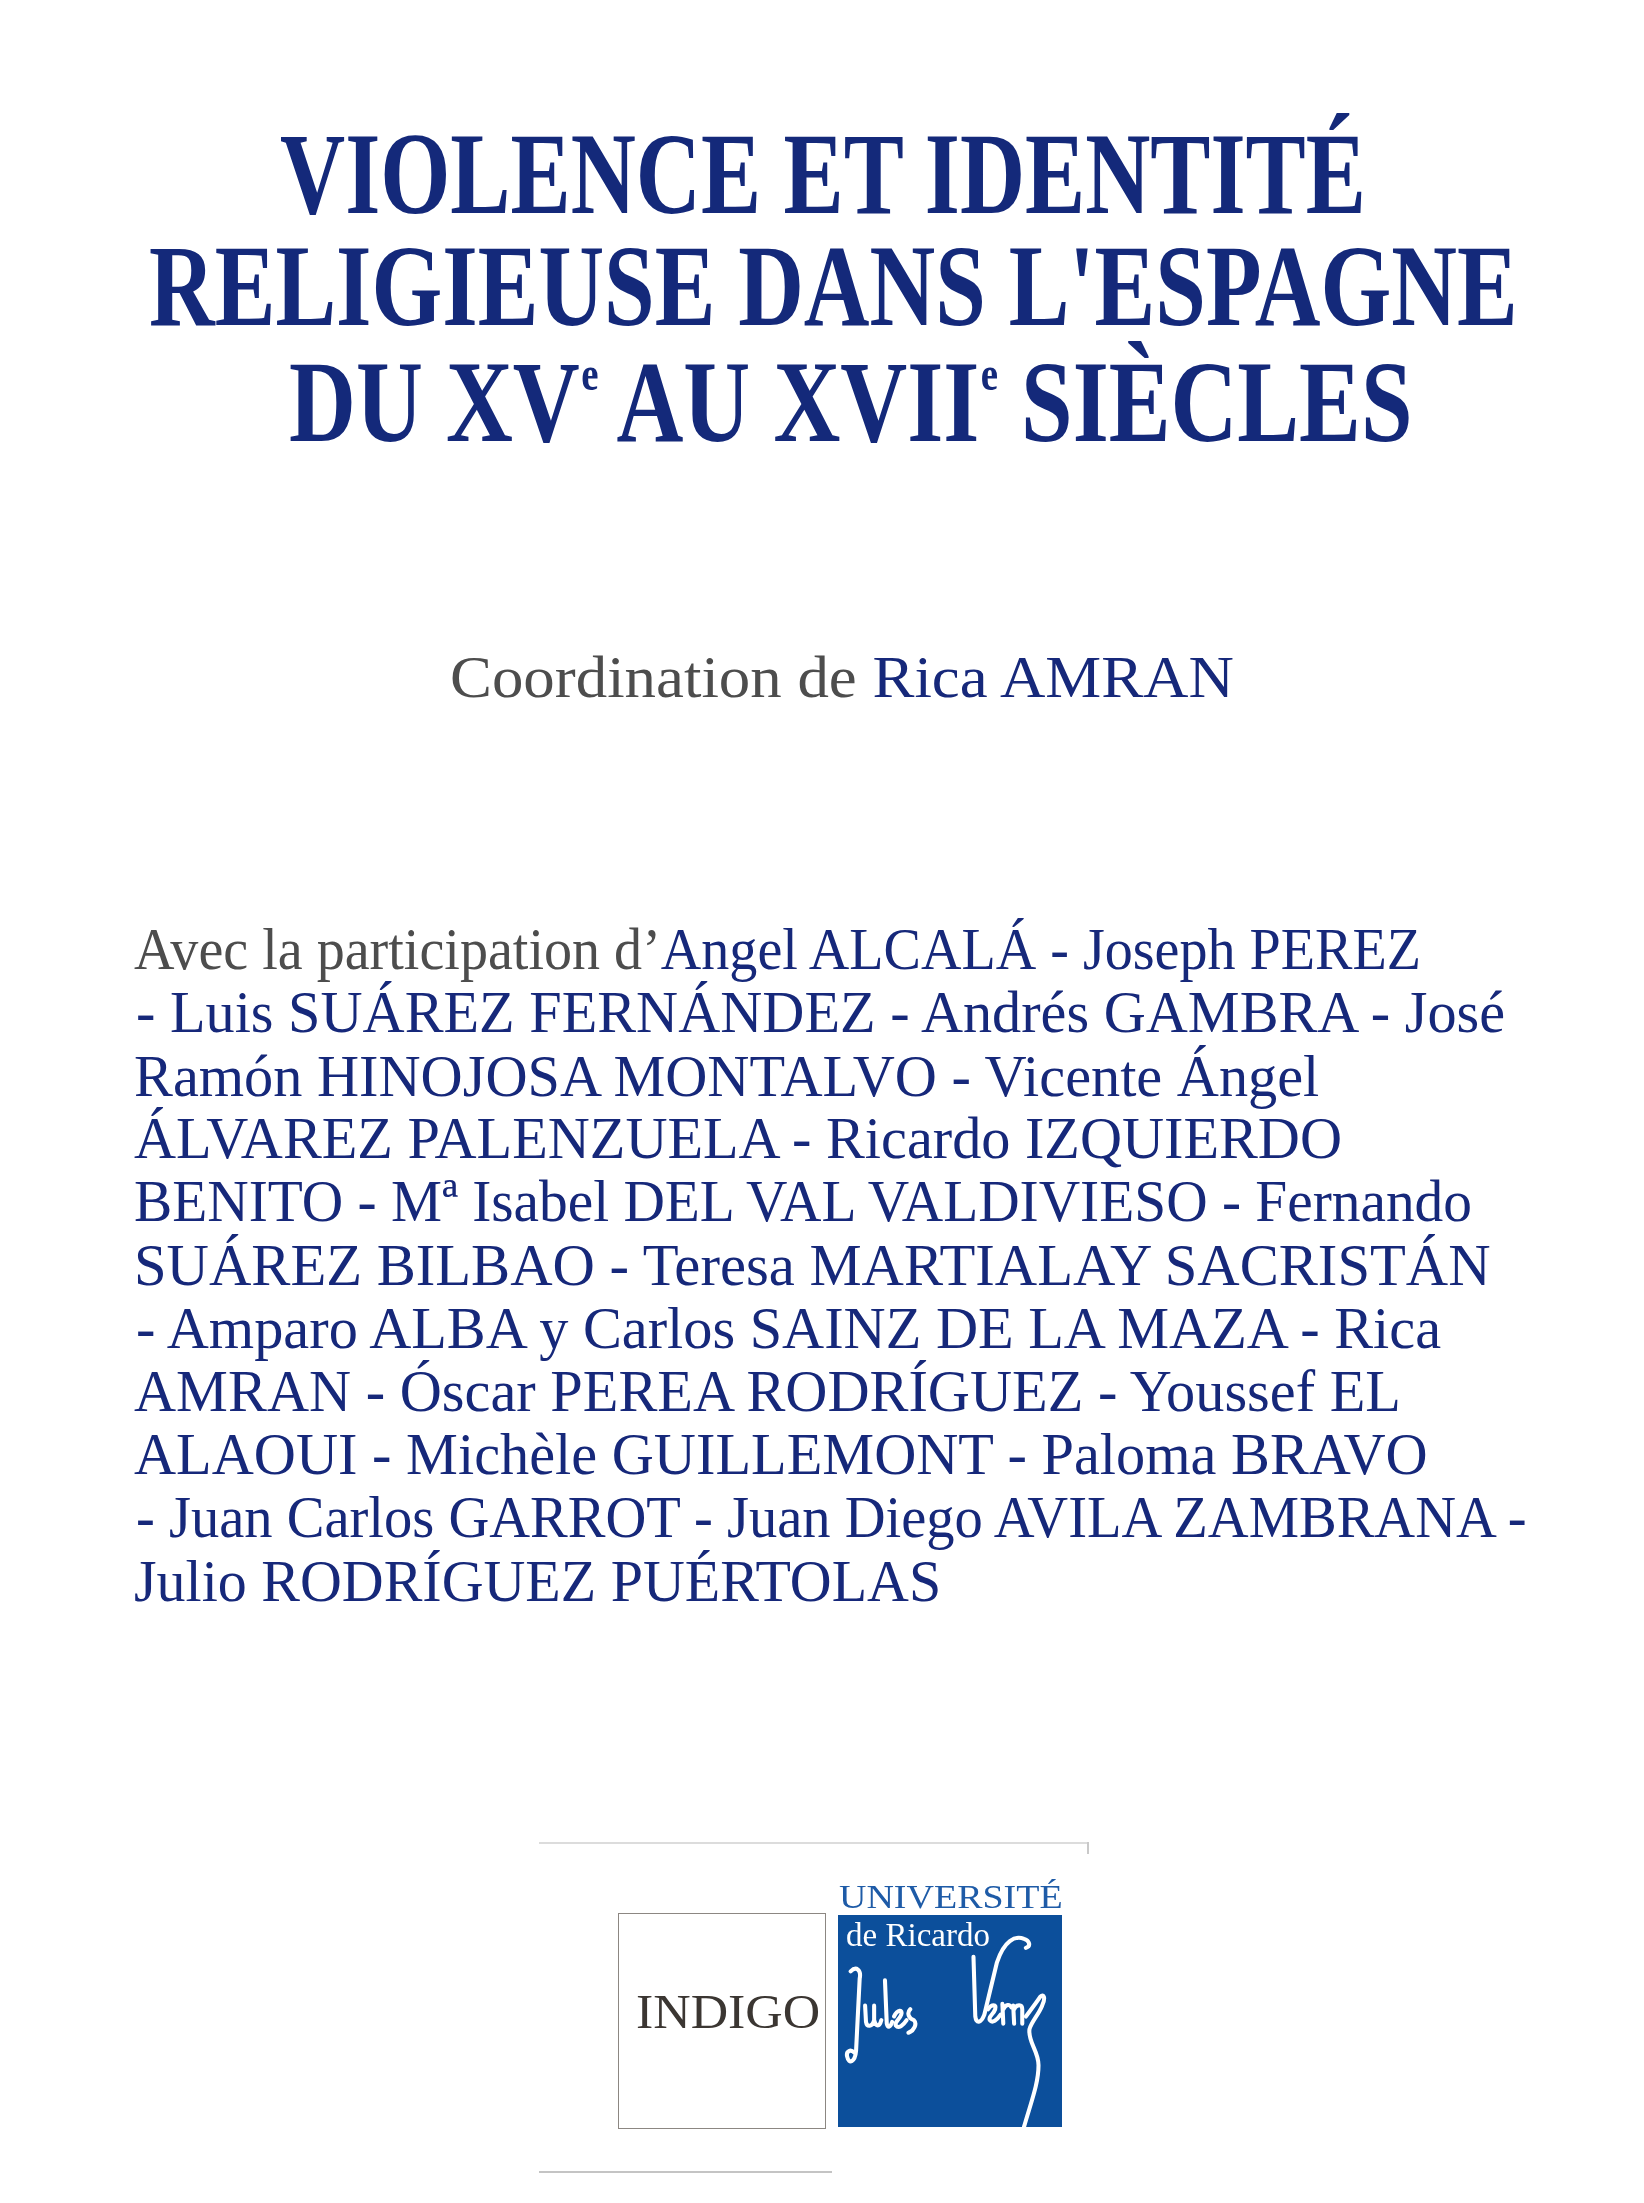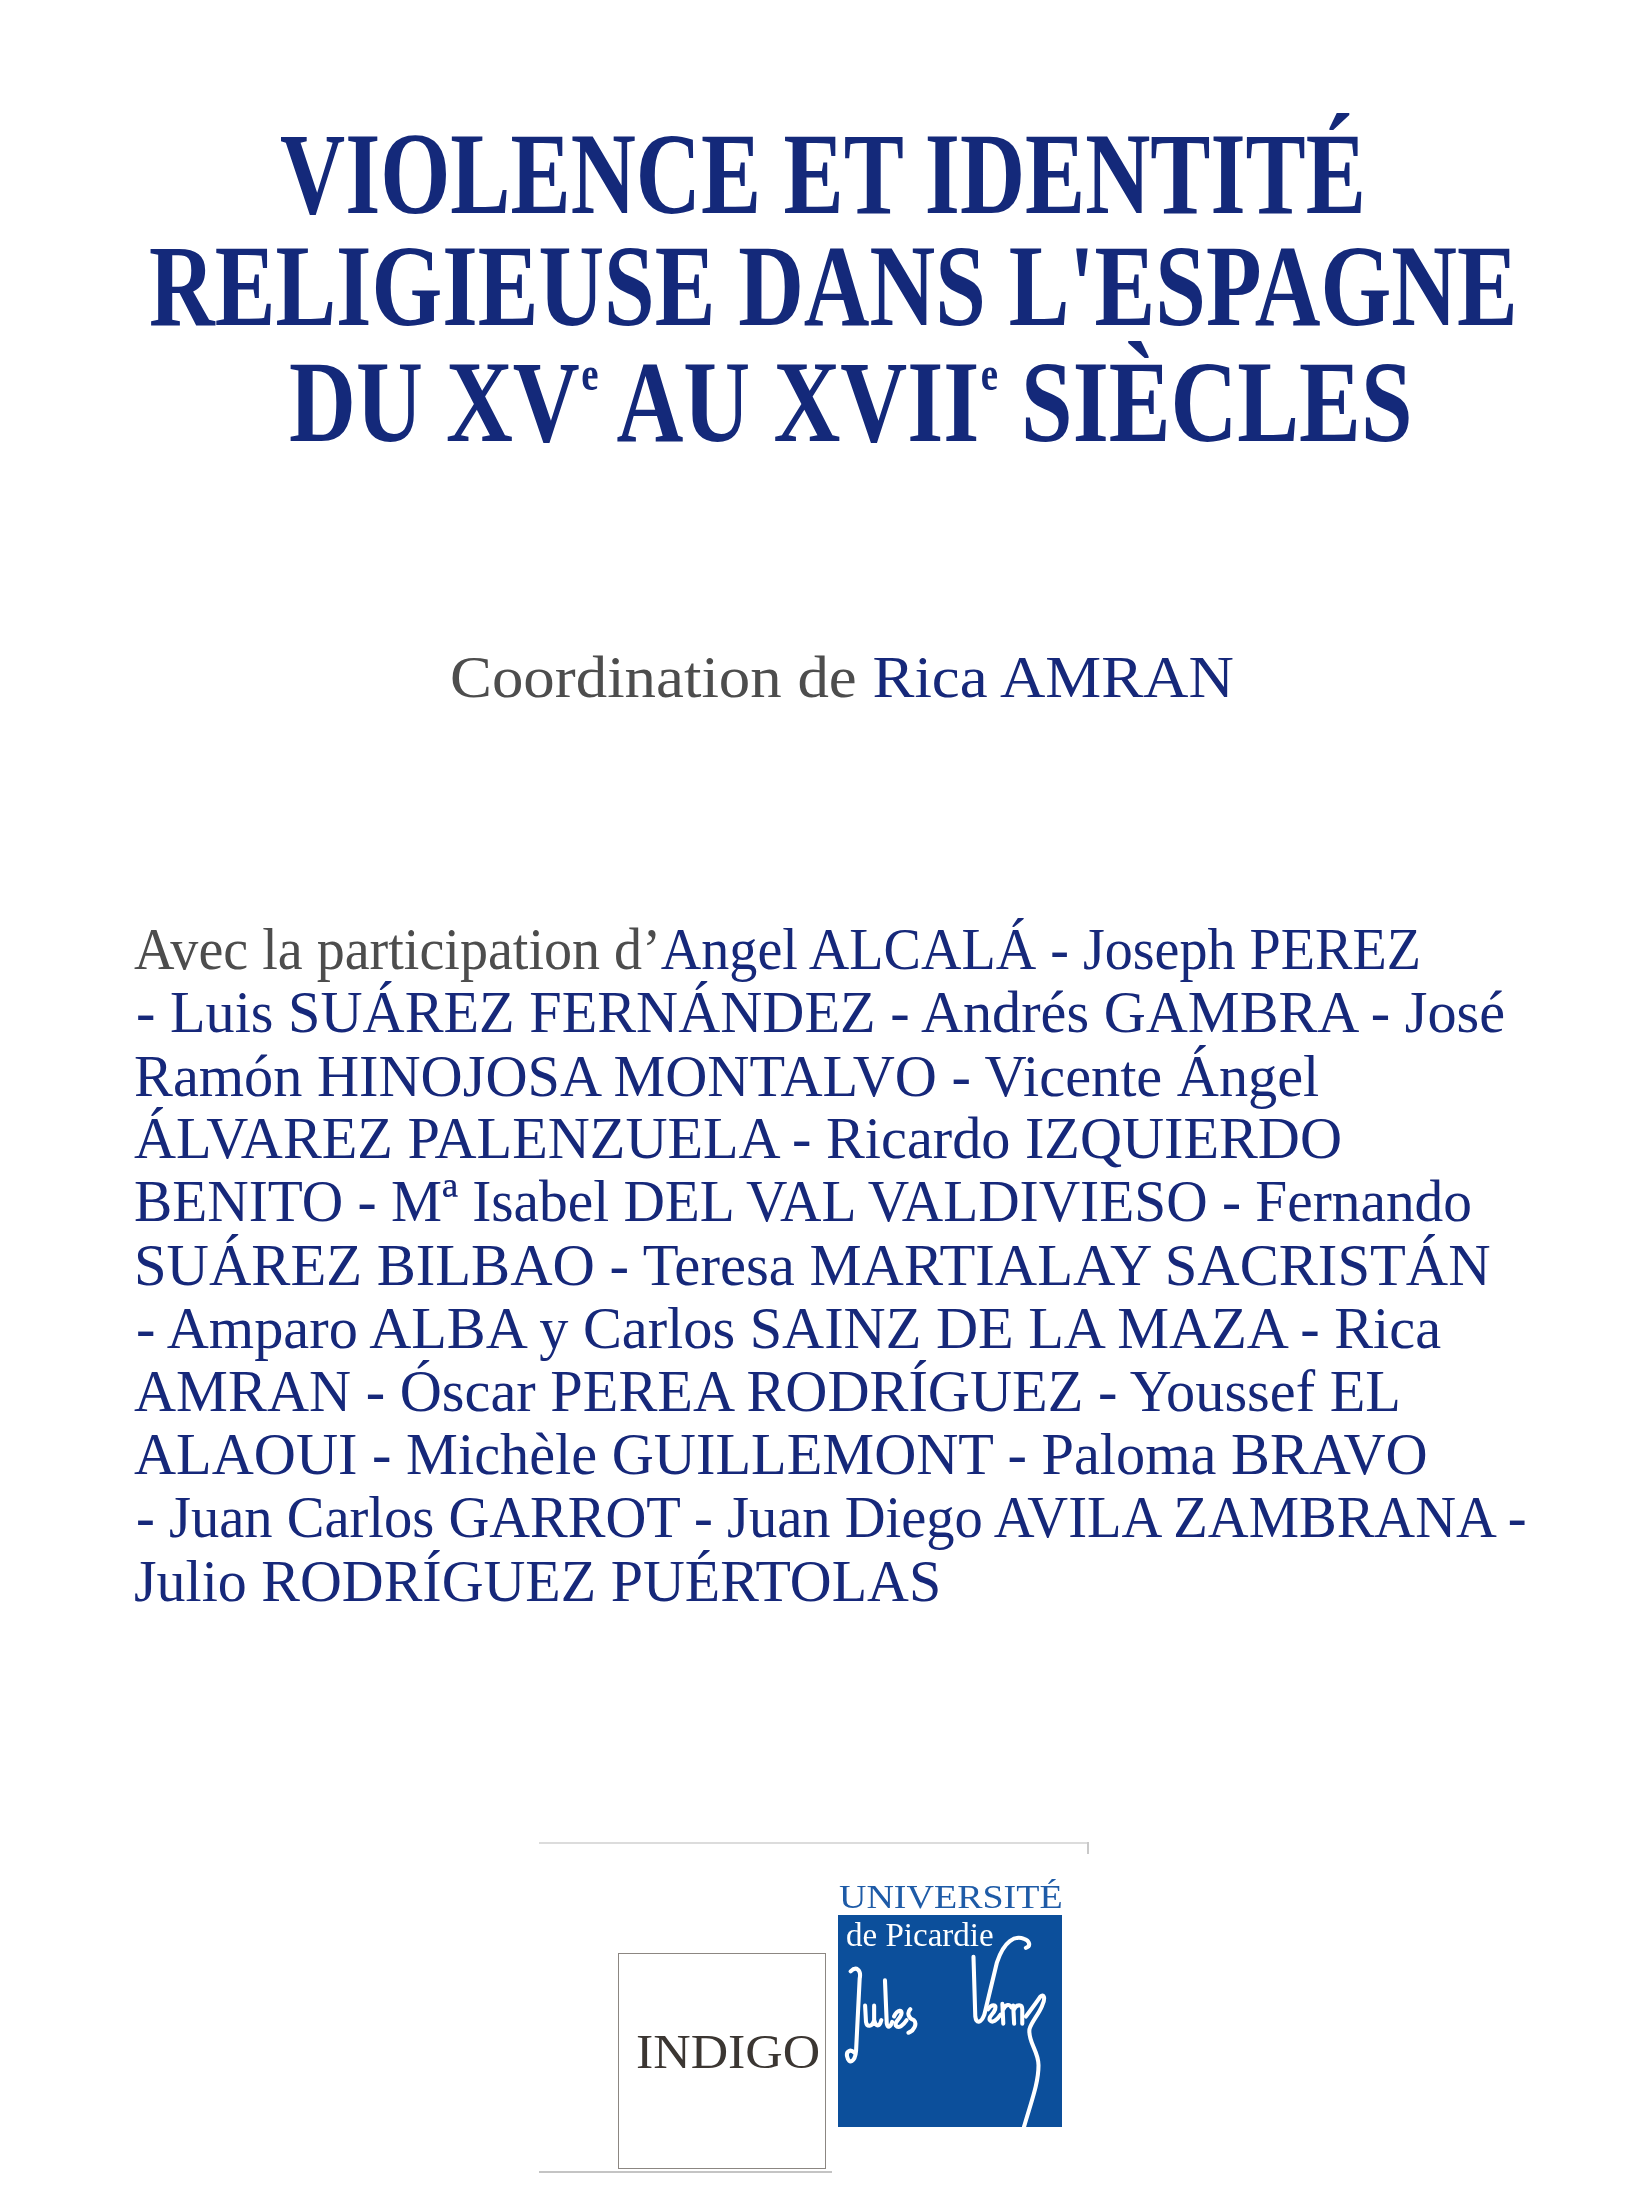--- a/index.html
+++ b/index.html
@@ -50,21 +50,21 @@
     transform-origin: 0 0;
   }
 
   
   .rule-top { left: 539px; top: 1842px; width: 549px; height: 1.8px; background: #dcdcdc; }
   .rule-tick { left: 1087px; top: 1842px; width: 1.8px; height: 11.8px; background: #c9c9c9; }
   .rule-bottom { left: 539px; top: 2171px; width: 293px; height: 1.8px; background: #c4c4c4; }
 
   .indigo-box {
     left: 618px; top: 1913px; width: 206px; height: 214px;
-    border: 1.4px solid #8c8782; background: #fff; box-sizing: content-box; margin-top: 40px;
+    border: 1.4px solid #8c8782; background: #fff; box-sizing: content-box;
   }
   .indigo-text {
     position: absolute; left: 0; white-space: nowrap;
     font-family: "Liberation Serif", serif; font-size: 49px; line-height: 1;
     color: #3b3632; transform-origin: 0 0;
   }
 
   .univ-title {
     position: absolute; white-space: nowrap;
     font-family: "Liberation Serif", serif; font-size: 33px; line-height: 1;
@@ -106,21 +106,21 @@
 <div class="abs rule-tick"></div>
 <div class="abs rule-bottom"></div>
 
 <div class="abs indigo-box">
   <div class="indigo-text" style="top: 73px; left: 17px; transform: scaleX(1.05729);">INDIGO</div>
 </div>
 
 <div class="univ-title" style="top: 1881px; left: 839px; transform: scaleX(1.15094);">UNIVERSITÉ</div>
 
 <div class="abs univ-box">
-  <div class="univ-sub" style="top:3.6px;">de Picardie</div>
+  <div class="univ-sub" style="top:3.6px;">de Ricardo</div>
   <svg class="signature" width="224" height="212" viewBox="0 0 248 234">
     <g fill="none" stroke="#ffffff" stroke-width="4.5" stroke-linecap="round" stroke-linejoin="round">
 
       <path d="M14 62 C 20 56, 26 60, 24 70 L 20 150 C 19 162, 12 166, 10 156 C 9 150, 14 148, 18 152"></path>
 
       <path d="M30 100 L 31 118 C 32 124, 38 124, 40 116 L 40 100 M40 116 C 42 124, 46 124, 48 116"></path>
       <path d="M52 72 L 54 120 C 55 125, 58 124, 60 118"></path>
       <path d="M62 112 C 66 104, 72 104, 70 110 C 68 116, 62 118, 64 122 C 67 126, 72 122, 76 116"></path>
       <path d="M80 104 C 76 108, 78 114, 84 116 C 88 120, 84 128, 78 130"></path>
 

